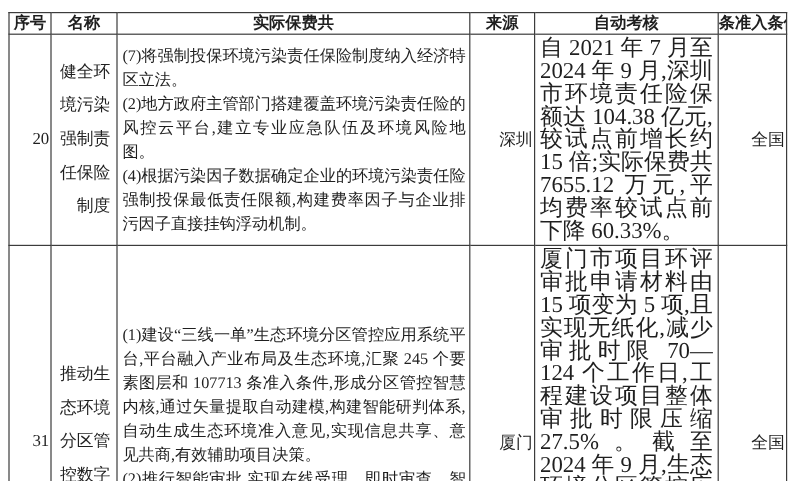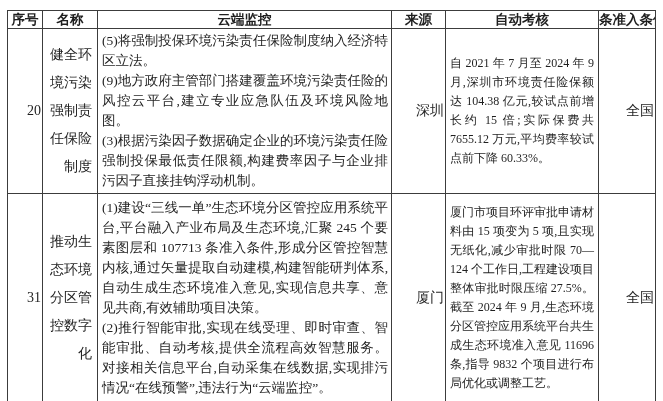--- a/index.html
+++ b/index.html
@@ -61,21 +61,21 @@
     font-size: 13.5px;
     line-height: 20px;
     text-align: justify;
     padding: 2px 3px 2px 4px;
     vertical-align: middle;
   }
   .c-practices p {
     margin: 0;
   }
   .c-effect {
-    font-size: 12px;
+    font-size: 19px;
     line-height: 19px;
     text-align: justify;
     padding: 2px 4px;
     vertical-align: middle;
   }
 </style>
 </head>
 <body>
 
 <div class="page">
@@ -85,34 +85,34 @@
       <col style="width:55px">
       <col style="width:294px">
       <col style="width:54px">
       <col style="width:153px">
       <col style="width:57px">
     </colgroup>
     <thead>
       <tr>
         <th>序号</th>
         <th>名称</th>
-        <th>云端监控</th>
+        <th>实际保费共</th>
         <th>来源</th>
         <th>自动考核</th>
         <th>条准入条件</th>
       </tr>
     </thead>
     <tbody>
       <tr class="row-30">
         <td class="c-center">20</td>
         <td class="c-center c-name">健全环境污染强制责任保险制度</td>
         <td class="c-practices">
-          <p>(5)将强制投保环境污染责任保险制度纳入经济特区立法。</p>
-          <p>(9)地方政府主管部门搭建覆盖环境污染责任险的风控云平台,建立专业应急队伍及环境风险地图。</p>
-          <p>(3)根据污染因子数据确定企业的环境污染责任险强制投保最低责任限额,构建费率因子与企业排污因子直接挂钩浮动机制。</p>
+          <p>(7)将强制投保环境污染责任保险制度纳入经济特区立法。</p>
+          <p>(2)地方政府主管部门搭建覆盖环境污染责任险的风控云平台,建立专业应急队伍及环境风险地图。</p>
+          <p>(4)根据污染因子数据确定企业的环境污染责任险强制投保最低责任限额,构建费率因子与企业排污因子直接挂钩浮动机制。</p>
         </td>
         <td class="c-center">深圳</td>
         <td class="c-effect">自 2021 年 7 月至 2024 年 9 月,深圳市环境责任险保额达 104.38 亿元,较试点前增长约 15 倍;实际保费共 7655.12 万元,平均费率较试点前下降 60.33%。</td>
         <td class="c-center">全国</td>
       </tr>
       <tr class="row-31">
         <td class="c-center">31</td>
         <td class="c-center c-name">推动生态环境分区管控数字化</td>
         <td class="c-practices">
           <p>(1)建设“三线一单”生态环境分区管控应用系统平台,平台融入产业布局及生态环境,汇聚 245 个要素图层和 107713 条准入条件,形成分区管控智慧内核,通过矢量提取自动建模,构建智能研判体系,自动生成生态环境准入意见,实现信息共享、意见共商,有效辅助项目决策。</p>

